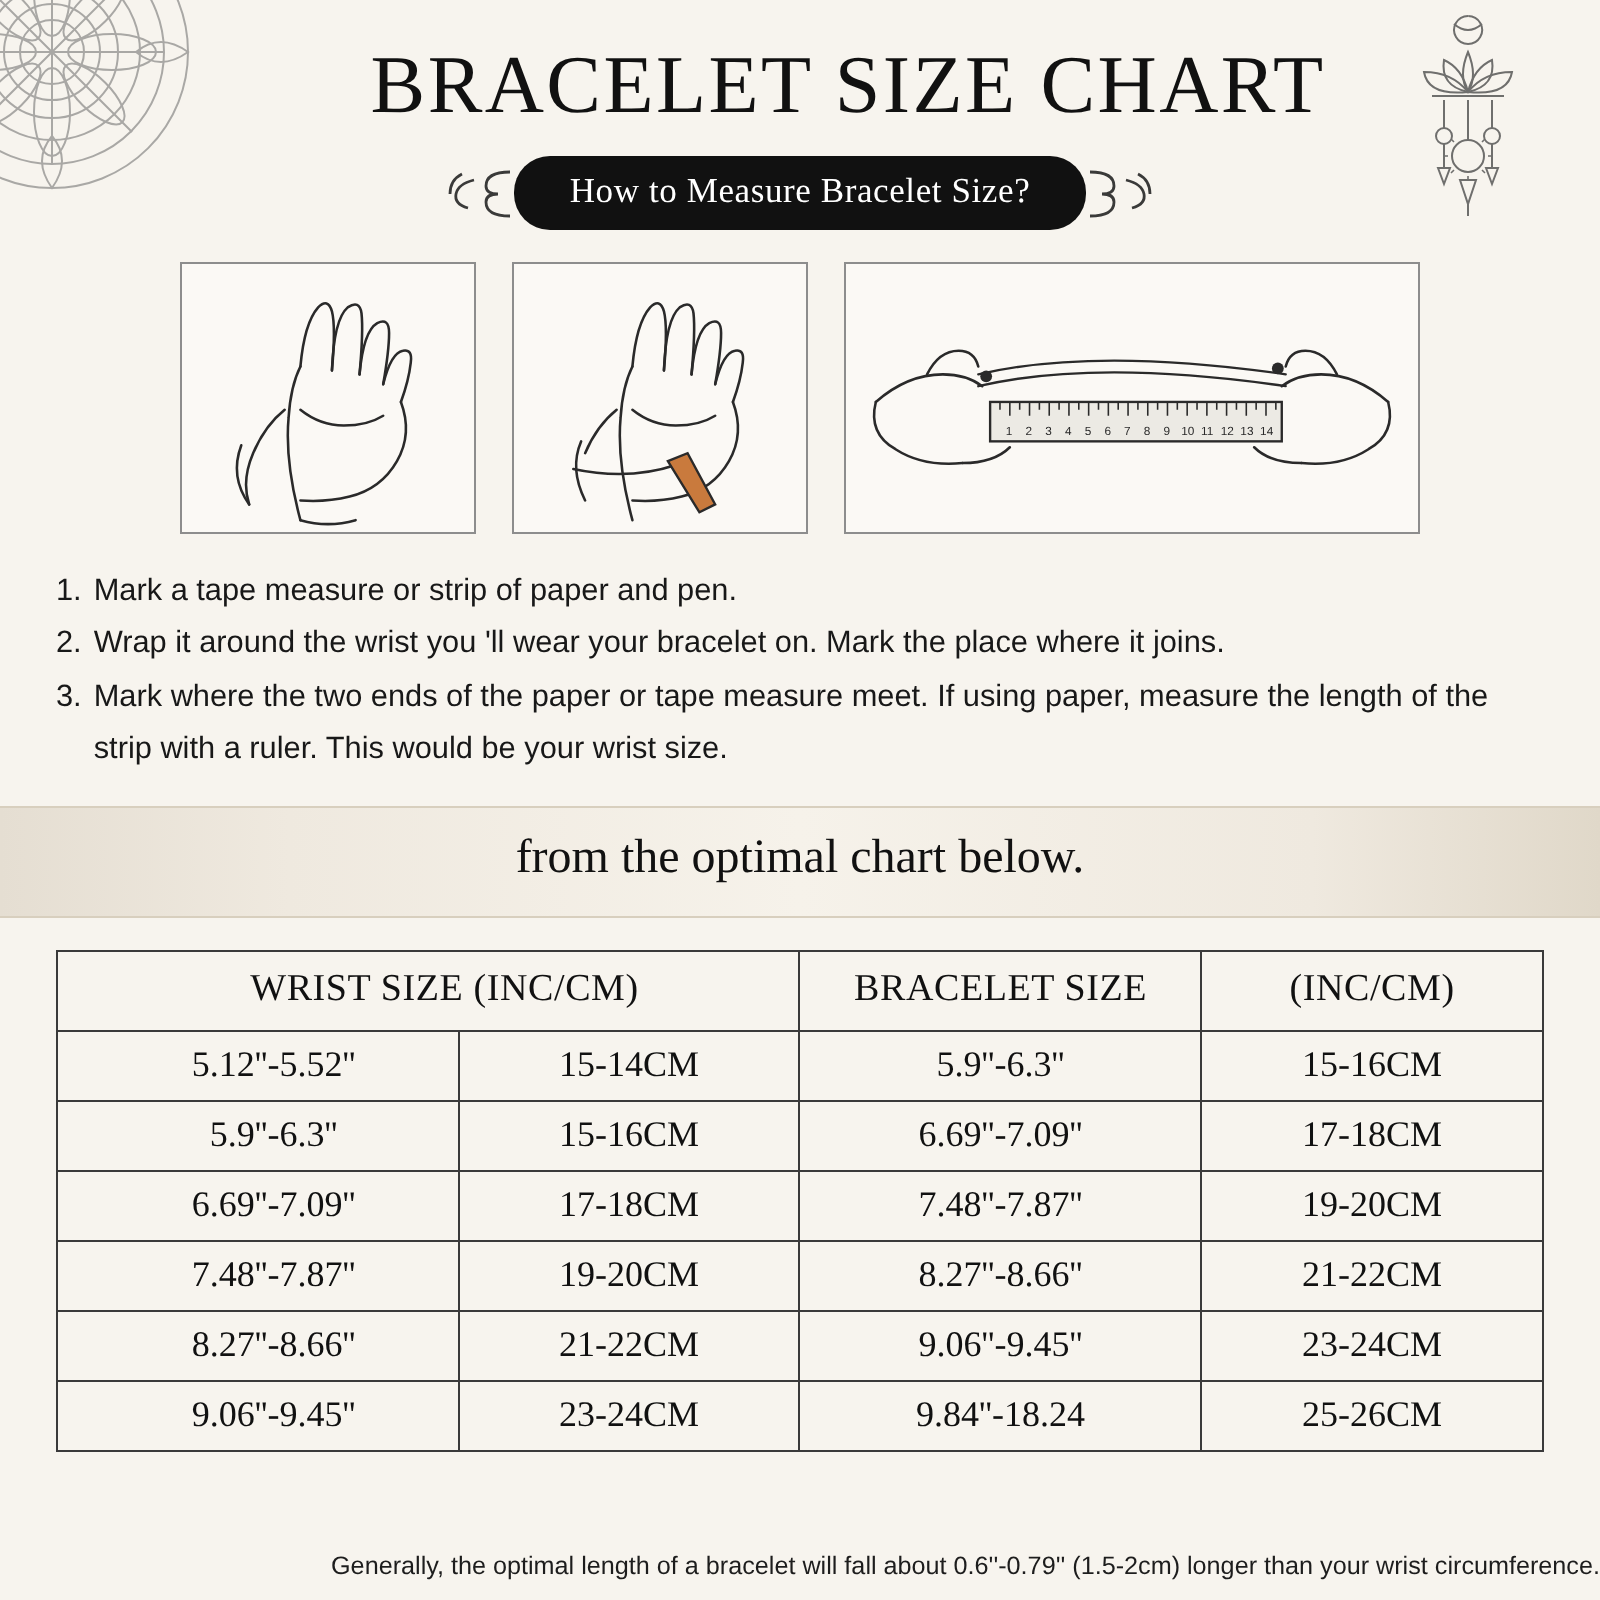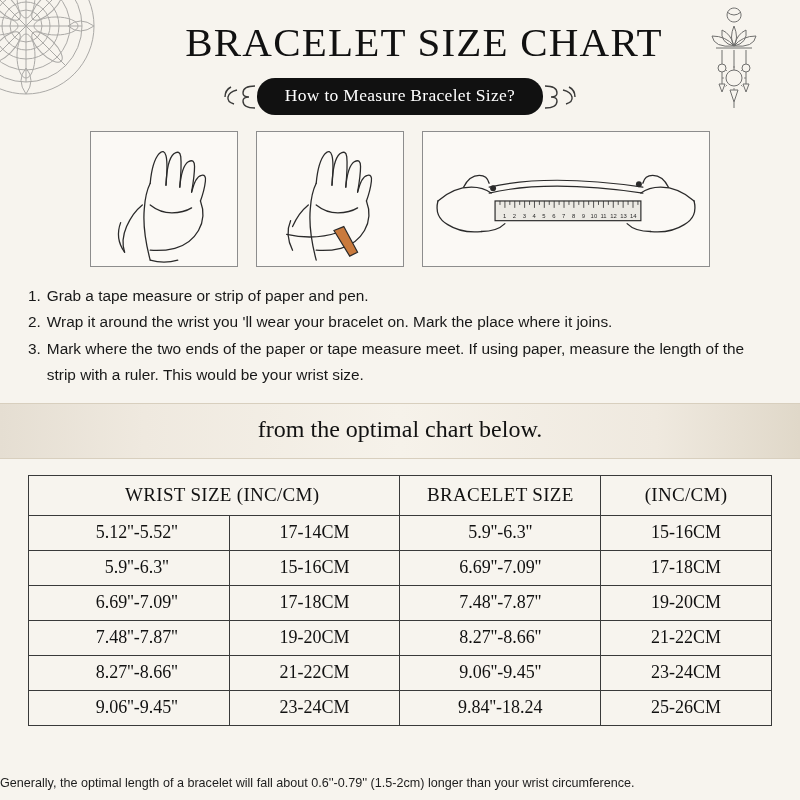--- a/index.html
+++ b/index.html
@@ -149,21 +149,21 @@
   .col-b { width: 23%; }
   .col-c { width: 27%; }
   .col-d { width: 23%; }
 
   
   .footnote {
     position: absolute;
     left: 0;
     right: 0;
     bottom: 10px;
-    text-align: left;
+    text-align: right;
     font-size: 12.6px;
     color: #1d1d1d;
     font-family: "Liberation Sans", sans-serif;
   }
 </style>
 </head>
 <body>
 
 <div class="page">
 
@@ -327,21 +327,21 @@
               <text x="209" y="87">14</text>
           </g>
         </g>
       </svg>
     </div>
   </div>
 
   <div class="steps">
     <div class="step">
       <span class="step-num">1.</span>
-      <span class="step-text">Grab a tape measure or strip of paper and pen.</span>
+      <span class="step-text">Mark a tape measure or strip of paper and pen.</span>
     </div>
     <div class="step">
       <span class="step-num">2.</span>
       <span class="step-text">Wrap it around the wrist you 'll wear your bracelet on. Mark the place where it joins.</span>
     </div>
     <div class="step">
       <span class="step-num">3.</span>
       <span class="step-text">Mark where the two ends of the paper or tape measure meet. If using paper, measure the length of the strip with a ruler. This would be your wrist size.</span>
     </div>
   </div>
@@ -355,21 +355,21 @@
       <thead>
         <tr>
           <th class="col-a" colspan="2">WRIST SIZE (INC/CM)</th>
           <th class="col-c">BRACELET SIZE</th>
           <th class="col-d">(INC/CM)</th>
         </tr>
       </thead>
       <tbody>
         <tr>
           <td class="col-a">5.12''-5.52''</td>
-          <td class="col-b">17-14CM</td>
+          <td class="col-b">15-14CM</td>
           <td class="col-c">5.9''-6.3''</td>
           <td class="col-d">15-16CM</td>
         </tr>
         <tr>
           <td class="col-a">5.9''-6.3''</td>
           <td class="col-b">15-16CM</td>
           <td class="col-c">6.69''-7.09''</td>
           <td class="col-d">17-18CM</td>
         </tr>
         <tr>

